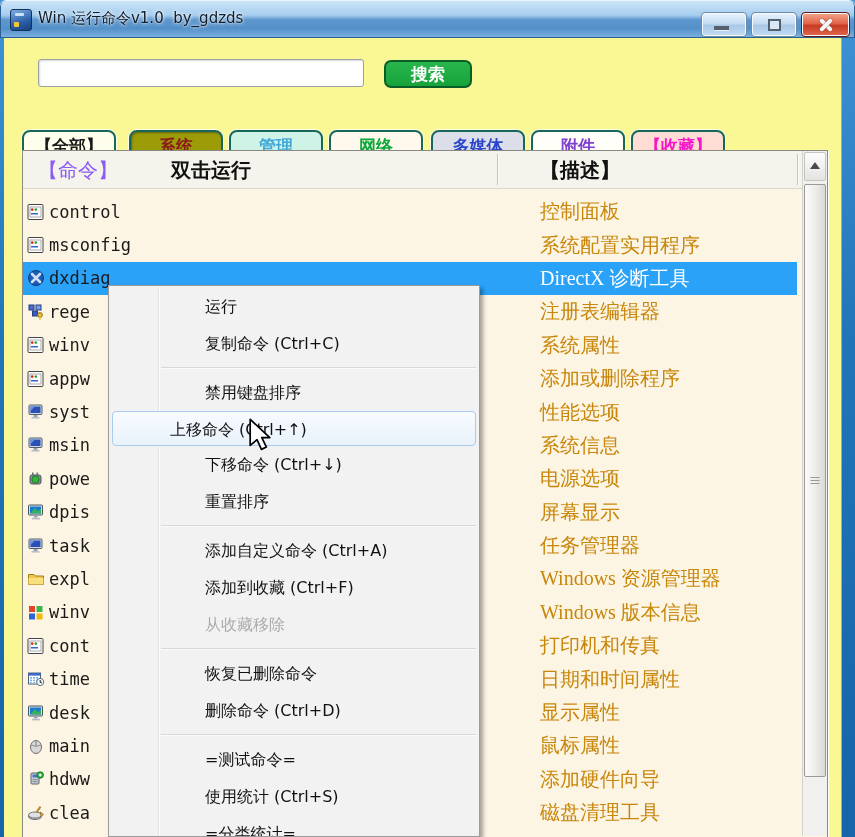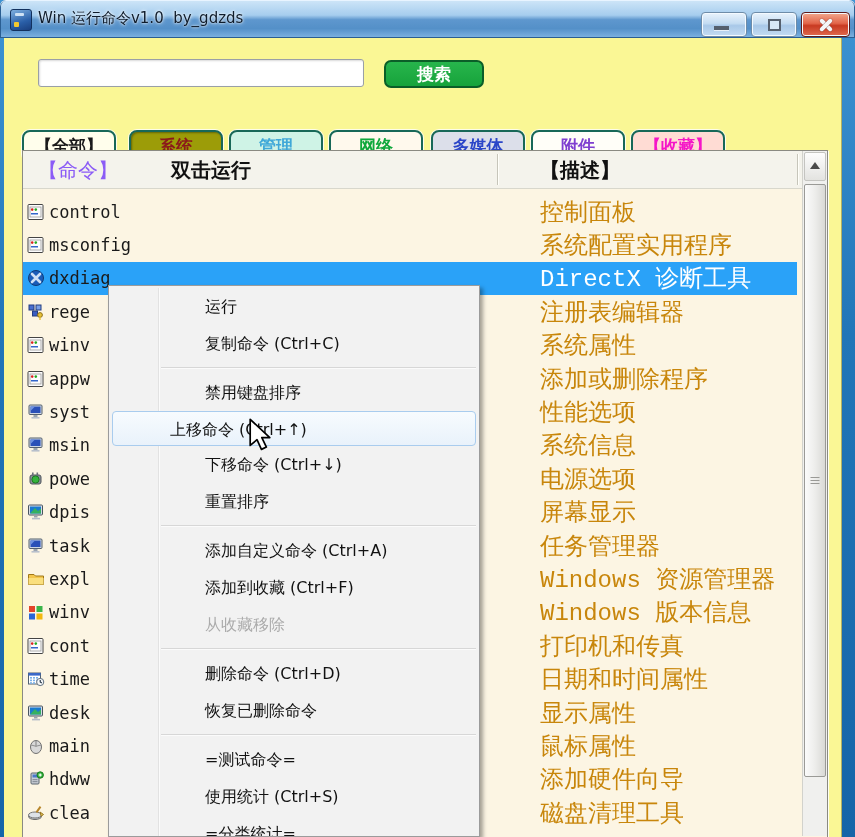--- a/index.html
+++ b/index.html
@@ -27,21 +27,21 @@
   .glyph-max{position:absolute;left:16px;top:6px;width:9px;height:8px;border:2px solid #55606E;background:#D8E8F6;}
   .glyph-x1,.glyph-x2{position:absolute;left:16px;top:10px;width:16px;height:4px;background:#F4F6F8;border-radius:2px;box-shadow:0 0 1px #5A1010;}
   .glyph-x1{transform:rotate(45deg);} .glyph-x2{transform:rotate(-45deg);}
 
   
   .content{position:absolute;left:4px;top:38px;right:13px;bottom:0;background:#FAF795;
     border-right:1px solid rgba(40,40,10,.35);}
 
   .search{position:absolute;left:34px;top:21px;width:312px;height:26px;border:1px solid #9AA0A6;border-radius:3px;
     background:#FFFFFF;box-shadow:inset 1px 1px 2px rgba(0,0,0,.15);font-size:16px;padding:0 6px;outline:none;}
-  .searchbtn{position:absolute;left:380px;top:22px;width:100px;height:28px;border:2px solid #0B5E28;border-radius:7px;
+  .searchbtn{position:absolute;left:380px;top:22px;width:88px;height:28px;border:2px solid #0B5E28;border-radius:7px;
     background:linear-gradient(180deg,#27B54C 0%,#17A33B 100%);color:#FFFFFF;font-size:17px;font-weight:bold;
     font-family:inherit;line-height:1;cursor:pointer;}
 
   #tabs{position:absolute;left:14px;top:64px;right:8px;height:34px;}
   .tab{position:absolute;top:0;height:32px;width:94px;border:2px solid #186858;border-radius:8px;
     font-size:17px;font-weight:bold;font-family:inherit;box-shadow:0 0 0 1px #FDFDE8;cursor:pointer;padding:0;margin-top:28px;}
   .tab.selected{box-shadow:0 0 0 1px #FDFDE8, inset 1px 1px 2px rgba(0,0,0,.35);}
 
   
   .panel{position:absolute;left:18px;top:112px;width:804px;height:687px;border:1px solid #8A8A82;
@@ -53,21 +53,21 @@
   .h-desc{position:absolute;left:517px;top:6px;font-size:20px;font-weight:bold;color:#111;}
   .hdiv{position:absolute;top:3px;width:1px;height:31px;background:#C6C5BA;box-shadow:1px 0 0 #FFFFFA;}
   .hdiv.d1{left:474px;} .hdiv.d2{left:774px;}
 
   #rows{position:absolute;left:0;top:44px;width:774px;}
   .row{position:relative;height:33.4px;display:flex;align-items:center;}
   .row.sel{background:#2AA2F8;}
   .ricon{width:18px;height:18px;margin-left:4px;flex:0 0 18px;}
   .ricon svg{width:18px;height:18px;display:block;}
   .cmd{margin-left:4px;font-family:"DejaVu Sans Mono","Liberation Mono",monospace;font-size:17px;color:#1A1A1A;white-space:pre;}
-  .desc{position:absolute;left:517px;font-family:Liberation Mono, monospace;font-size:24px;color:#C8860B;white-space:pre;}
+  .desc{position:absolute;left:517px;font-family:Liberation Serif, serif;font-size:20px;color:#C8860B;white-space:pre;}
   .row.sel .desc{color:#FFFFFF;}
 
   
   .scrollbar{position:absolute;right:0;top:0;width:24px;height:685px;background:#F0F0EE;border-left:1px solid #D2D2CC;}
   .sb-up{position:absolute;left:1px;top:1px;right:1px;height:27px;border:1px solid #C4C4C0;border-radius:2px;
     background:linear-gradient(180deg,#FDFDFD,#E3E3E0);}
   .sb-up .tri{position:absolute;left:5px;top:9px;width:0;height:0;
     border-left:5px solid transparent;border-right:5px solid transparent;border-bottom:7px solid #4A4A4A;}
   .sb-thumb{position:absolute;left:1px;top:33px;right:1px;height:591px;border:1px solid #9A9A96;border-radius:2px;
     background:linear-gradient(90deg,#FBFBFB 0%,#EDEDEB 50%,#D9D9D6 100%);}
@@ -396,22 +396,22 @@
       <div class="msep"></div>
       <div class="mitem">禁用键盘排序</div>
       <div class="mitem hover">上移命令 (Ctrl+↑)</div>
       <div class="mitem">下移命令 (Ctrl+↓)</div>
       <div class="mitem">重置排序</div>
       <div class="msep"></div>
       <div class="mitem">添加自定义命令 (Ctrl+A)</div>
       <div class="mitem">添加到收藏 (Ctrl+F)</div>
       <div class="mitem disabled">从收藏移除</div>
       <div class="msep"></div>
+      <div class="mitem">恢复已删除命令</div>
       <div class="mitem">删除命令 (Ctrl+D)</div>
-      <div class="mitem">恢复已删除命令</div>
       <div class="msep"></div>
       <div class="mitem">=测试命令=</div>
       <div class="mitem">使用统计 (Ctrl+S)</div>
       <div class="mitem">=分类统计=</div>
     </div>
 
   <svg class="cursor" viewBox="0 0 17 26">
     <polygon points="1,1 1,21 6.2,16.6 9.6,24 13.4,22.2 9.9,15 16,15" fill="#FFFFFF" stroke="#000000" stroke-width="1.3" stroke-linejoin="round"></polygon>
   </svg>
 

